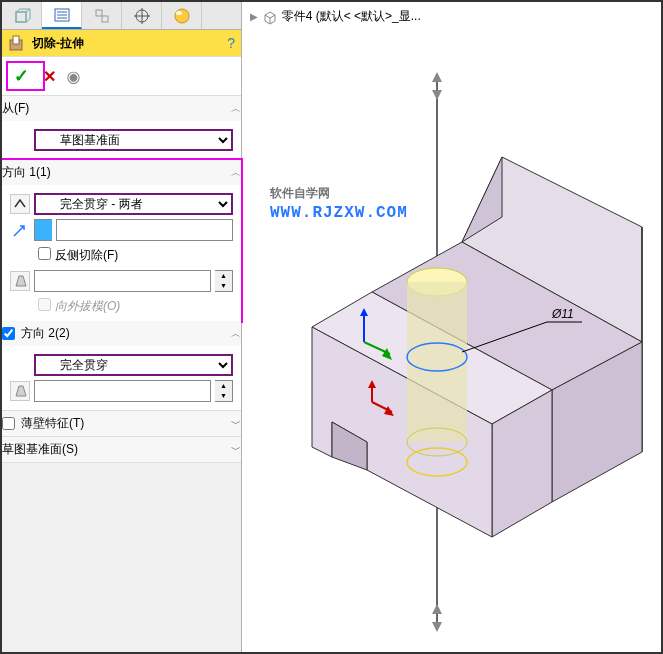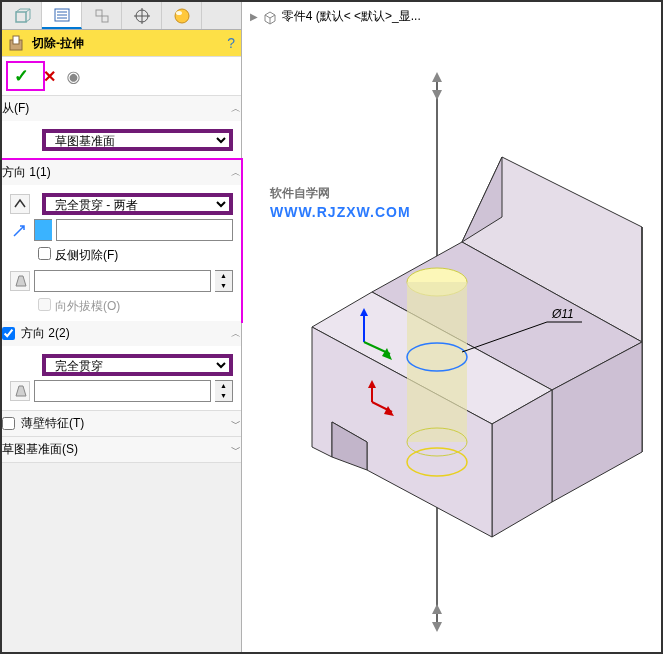--- a/index.html
+++ b/index.html
@@ -18,32 +18,32 @@
 .cancel-btn { color: #d00000; font-size: 16px; font-weight: bold; cursor: pointer; margin-right: 10px; }
 .eye-icon { color: #888; font-size: 16px; cursor: pointer; }
 .section { border-bottom: 1px solid #ddd; background: #fff; }
 .section-header { display: flex; align-items: center; padding: 4px 0; cursor: pointer; background: #f7f7f7; }
 .section-title { flex: 1; }
 .chevron { color: #555; font-size: 10px; }
 .section-body { padding: 4px 8px; }
 .row { display: flex; align-items: center; margin: 4px 0; gap: 4px; }
 .row-icon { width: 20px; height: 20px; display: flex; align-items: center; justify-content: center; background: #f5f5f5; border: 1px solid #ccc; }
 .row-icon.noborder { border: none; background: transparent; }
-select { flex: 1; height: 22px; border: 4px solid #701a75; background: #fff; padding: 0 5px; margin-left: 8px; }
+select { flex: 1; height: 22px; border: 2px solid #701a75; background: #fff; padding: 0 20px; }
 input[type=text] { flex: 1; height: 22px; border: 1px solid #888; background: #fff; padding: 0 4px; }
 .spinner { width: 18px; height: 22px; display: flex; flex-direction: column; border: 1px solid #888; border-left: none; }
 .spin-btn { flex: 1; font-size: 7px; text-align: center; line-height: 10px; background: #f0f0f0; cursor: pointer; }
 .checkbox-row { display: flex; align-items: flex-start; padding: 2px 0 2px 28px; gap: 4px; }
-.dim-label { color: #999; }
+.dim-label { color: #999; font-style: italic; }
 .highlight-box { border: 2px solid #e800e8; margin: -2px; }
 .tree { position: absolute; left: 248px; top: 6px; display: flex; align-items: center; gap: 4px; font-size: 12px; }
 .tree-tri { color: #888; font-size: 10px; }
 .watermark { position: absolute; left: 268px; top: 170px; font-size: 28px; font-weight: bold; }
 .watermark .cn { color: #737373; }
-.watermark .url { color: #2a7aff; font-size: 14px; letter-spacing: 1px; display: block; }
+.watermark .url { color: #2a7aff; font-size: 16px; letter-spacing: 1px; display: block; font-family: Liberation Mono, monospace; }
 svg.scene { position: absolute; left: 240px; top: 0; }
 </style>
 </head>
 <body>
 
 <div class="panel">
   <div class="tabs">
     <div class="tab">
         <svg width="18" height="18">
           <rect x="3" y="5" width="10" height="10" fill="none" stroke="#7aa" stroke-width="1.5"></rect>

